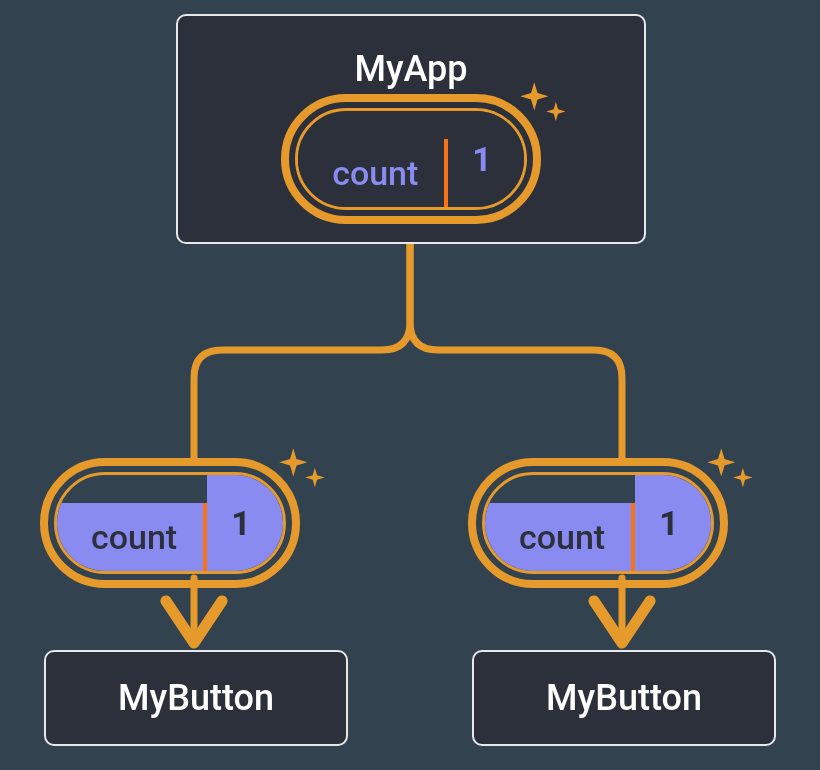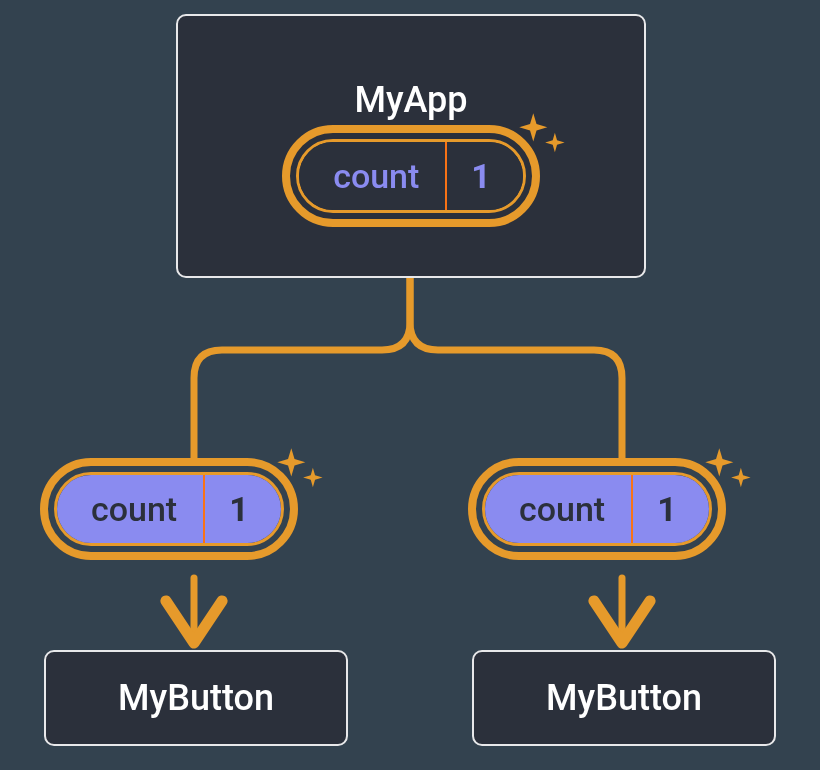--- a/index.html
+++ b/index.html
@@ -25,21 +25,21 @@
   .card-title {
     font-size: 36px;
     font-weight: 500;
     color: #ffffff;
   }
 
   #card-parent {
     left: 176px;
     top: 14px;
     width: 470px;
-    height: 264px;
+    height: 230px;
   }
   #card-parent .card-title { margin-bottom: 18px; }
 
   #card-child-left {
     left: 44px;
     top: 650px;
     width: 304px;
     height: 96px;
   }
   #card-child-right {
@@ -72,21 +72,22 @@
   }
   .pill-label, .pill-value {
     display: flex;
     align-items: center;
     justify-content: center;
     font-size: 34px;
     font-weight: 500;
   }
   .pill-label {
     padding: 14px 26px 14px 34px;
-    border-right: 2px solid #f97316;
+    border-right: 4px solid #f97316;
+    margin-top: 28px;
   }
   .pill-value {
     padding: 14px 32px 14px 24px;
     font-weight: 700;
   }
 
   .pill-dark .pill-label, .pill-dark .pill-value { background: #2b303b; color: #8a8bf0; }
   .pill-purple .pill-label, .pill-purple .pill-value { background: #8a8bf0; color: #2b303b; }
 
   #pill-parent { }

